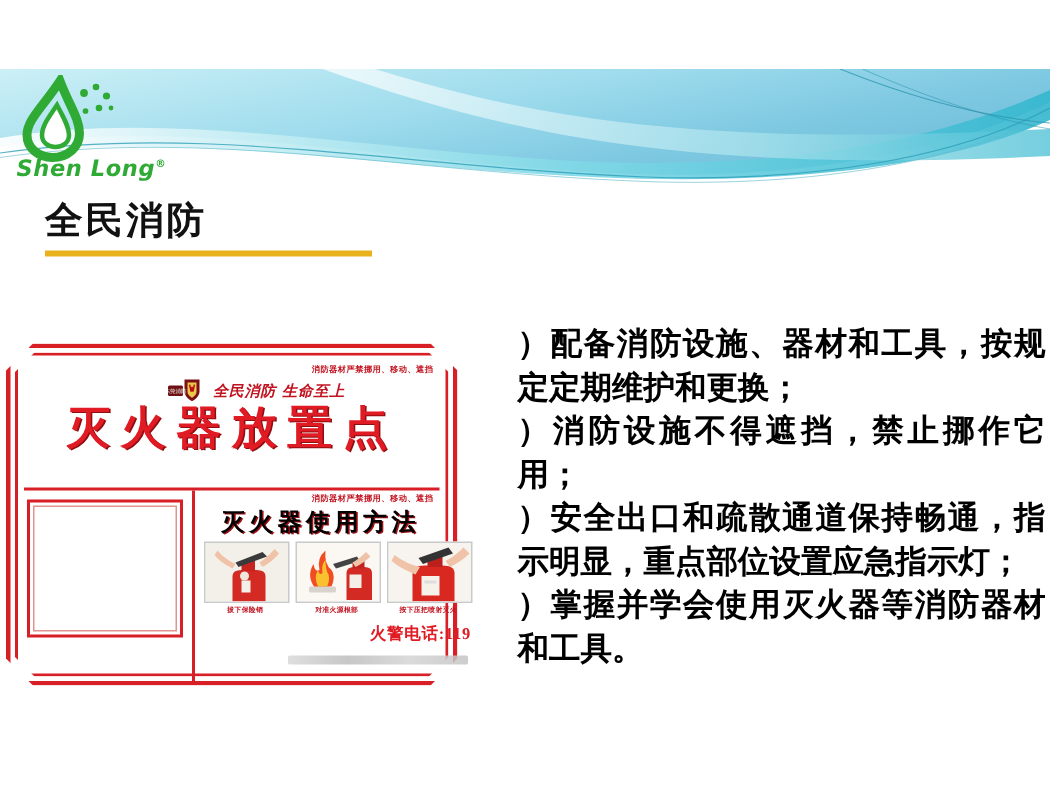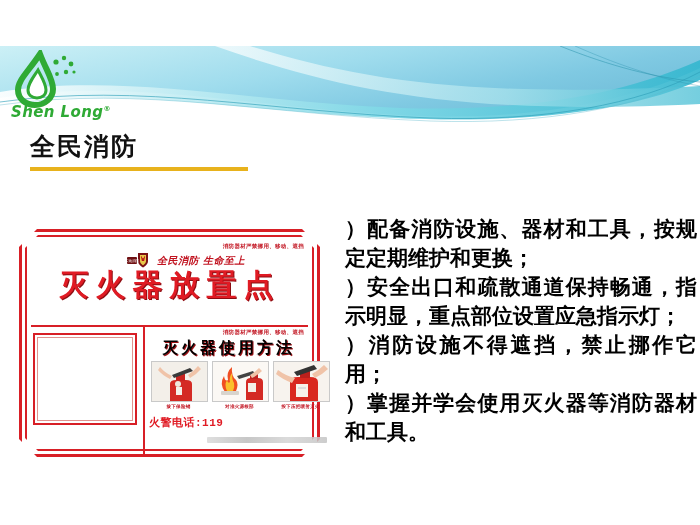--- a/index.html
+++ b/index.html
@@ -35,21 +35,21 @@
   .points{
     position:absolute;left:345px;top:168px;width:352px;
     font-family:"DejaVu Serif","Liberation Serif",serif;
     font-size:21px;line-height:29px;color:#000000;font-weight:bold;
     letter-spacing:0px;text-align:justify;
   }
   .points p{margin:0;text-indent:0;}
 
   
   .sign{
-    position:absolute;left:19px;top:183px;width:301px;height:228px;
+    position:absolute;left:4px;top:183px;width:301px;height:228px;
   }
   .sign-bevel{
     position:absolute;inset:0;background:#fff;border:3px solid #d81f26;
     clip-path:polygon(18px 0,calc(100% - 18px) 0,100% 18px,100% calc(100% - 18px),
                       calc(100% - 18px) 100%,18px 100%,0 calc(100% - 18px),0 18px);
   }
   .sign-bevel2{
     position:absolute;left:6px;top:6px;right:6px;bottom:6px;
     border:2px solid #d81f26;
     clip-path:polygon(13px 0,calc(100% - 13px) 0,100% 13px,100% calc(100% - 13px),
@@ -102,22 +102,22 @@
     width:55px;height:39px;border:1px solid #c9c9c9;background:#fff;
     position:relative;overflow:hidden;
   }
   .step .photo svg{display:block;}
   .step .cap{
     margin-top:2px;text-align:center;
     font-family:"DejaVu Sans",sans-serif;font-size:4.6px;color:#c1121f;
     font-weight:bold;letter-spacing:.2px;white-space:nowrap;
   }
   .hotline{
-    position:absolute;left:0;top:88px;width:180px;text-align:left;
-    font-family:Liberation Mono, monospace;font-size:11px;font-weight:bold;color:#e01b24;
+    position:absolute;left:0;top:88px;width:180px;text-align:right;
+    font-family:Liberation Serif, serif;font-size:11px;font-weight:bold;color:#e01b24;
     letter-spacing:.5px;
   }
   .watermark{
     position:absolute;left:58px;top:110px;width:120px;height:6px;
     background:linear-gradient(90deg,#d9d9d9,#bdbdbd,#d4d4d4,#c4c4c4);
     opacity:.85;border-radius:1px;
   }
 </style>
 </head>
 <body>
@@ -168,22 +168,22 @@
       <circle cx="70" cy="22" r="1.6" fill="#2faa35"></circle>
     </svg>
     <div class="logo-word"><span>Shen Long</span><sup>®</sup></div>
   </div>
 
   <div class="page-title">全民消防</div>
   <div class="title-rule"></div>
 
   <div class="points">
     <p>）配备消防设施、器材和工具，按规定定期维护和更换；</p>
+    <p>）消防设施不得遮挡，禁止挪作它用；</p>
     <p>）安全出口和疏散通道保持畅通，指示明显，重点部位设置应急指示灯；</p>
-    <p>）消防设施不得遮挡，禁止挪作它用；</p>
     <p>）掌握并学会使用灭火器等消防器材和工具。</p>
   </div>
 
   <div class="sign">
     <div class="sign-bevel"></div>
     <div class="sign-bevel2"></div>
 
     <div class="sign-inner">
 
       <div class="sign-toprow">

